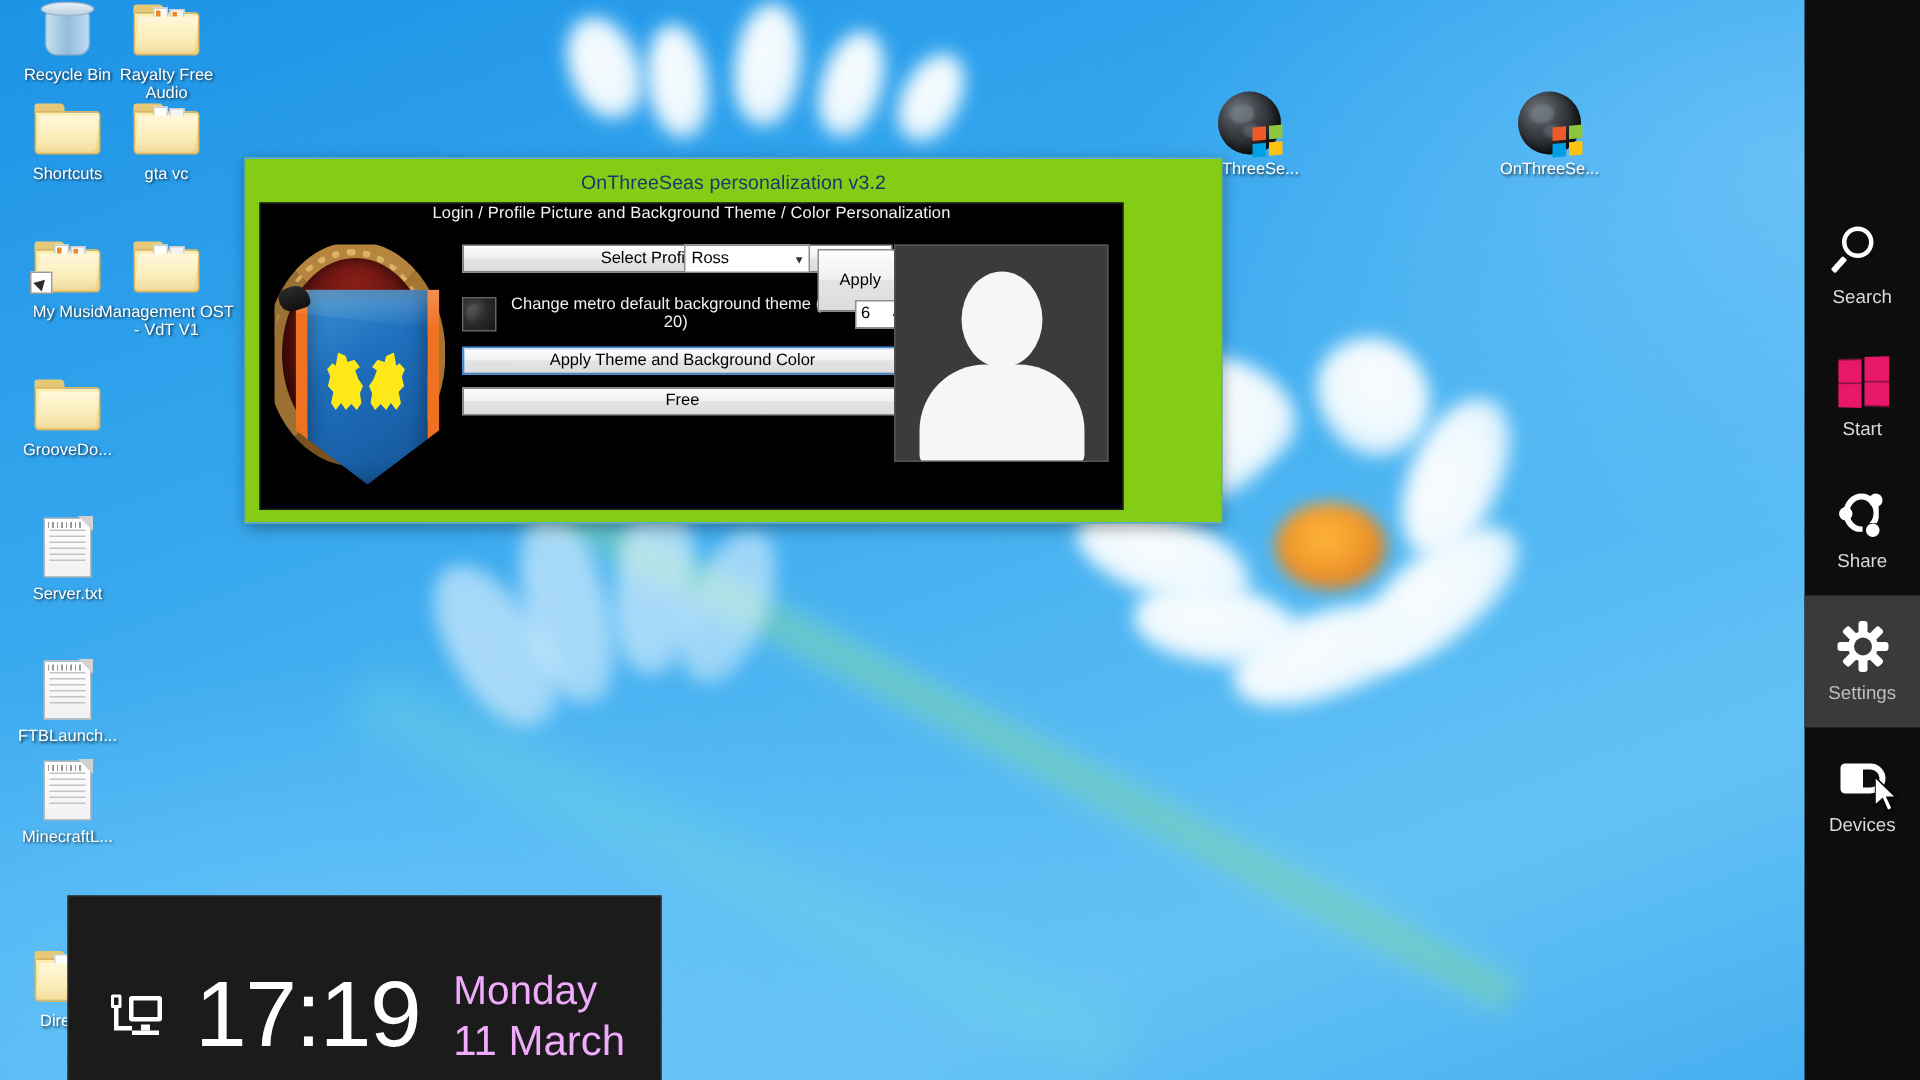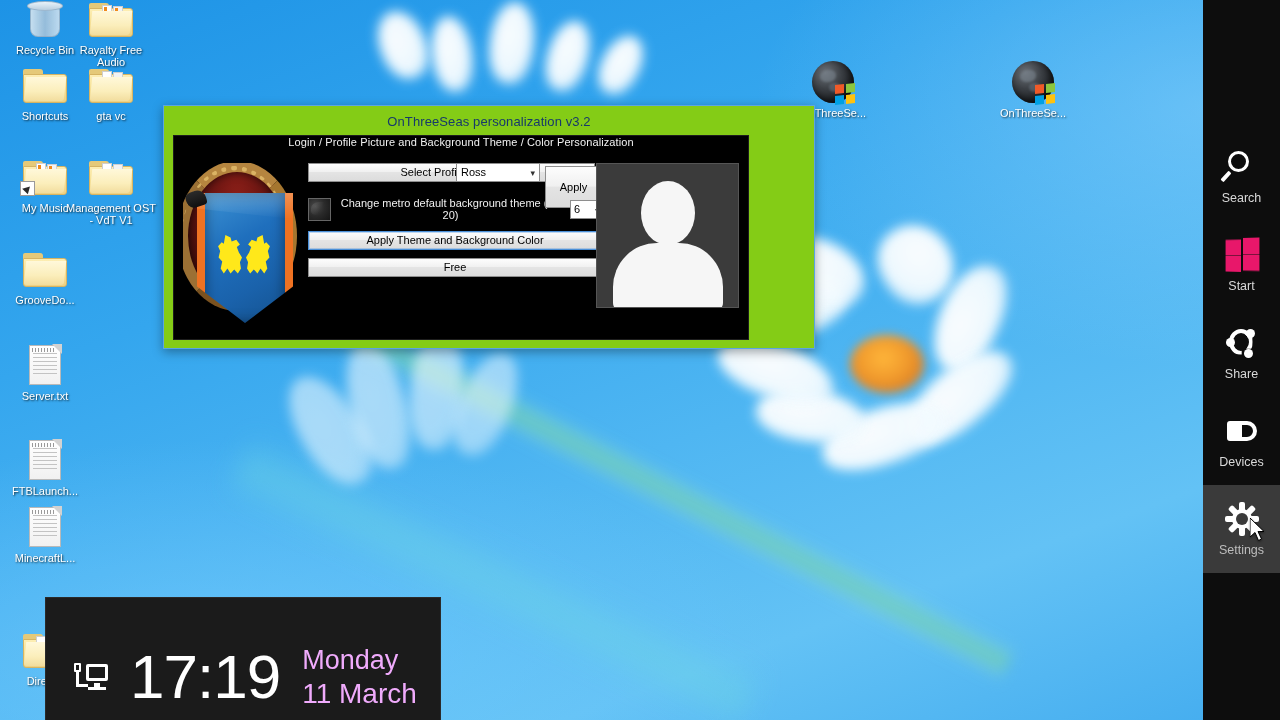--- a/index.html
+++ b/index.html
@@ -823,39 +823,39 @@
       <div class="ic ic-share">
         <div class="ring"></div>
           <div class="ring2"></div>
         <div class="dot d1"></div>
           <div class="dot d2"></div>
           <div class="dot d3"></div>
       </div>
       <div class="lab">Share</div>
     </div>
 
-    <div class="charm">
-      <div class="ic ic-devices">
-        <div class="outer"></div>
-          <div class="inner"></div>
-      </div>
-      <div class="lab">Devices</div>
-    </div>
-
     <div class="charm active">
       <div class="ic ic-gear">
         <div class="t"></div>
           <div class="t t2"></div>
           <div class="t t3"></div>
           <div class="t t4"></div>
         <div class="core"></div>
           <div class="hole"></div>
       </div>
       <div class="lab">Settings</div>
     </div>
+
+    <div class="charm">
+      <div class="ic ic-devices">
+        <div class="outer"></div>
+          <div class="inner"></div>
+      </div>
+      <div class="lab">Devices</div>
+    </div>
   </div>
 
   <div class="cursor">
     <svg width="18" height="26" viewBox="0 0 18 26">
       <polygon points="0,0 0,19 5,14.5 8.5,22.5 11.5,21 8,13.5 14,13.5" fill="#ffffff" stroke="#000000" stroke-width="1"></polygon>
     </svg>
   </div>
 
 </div>
 

